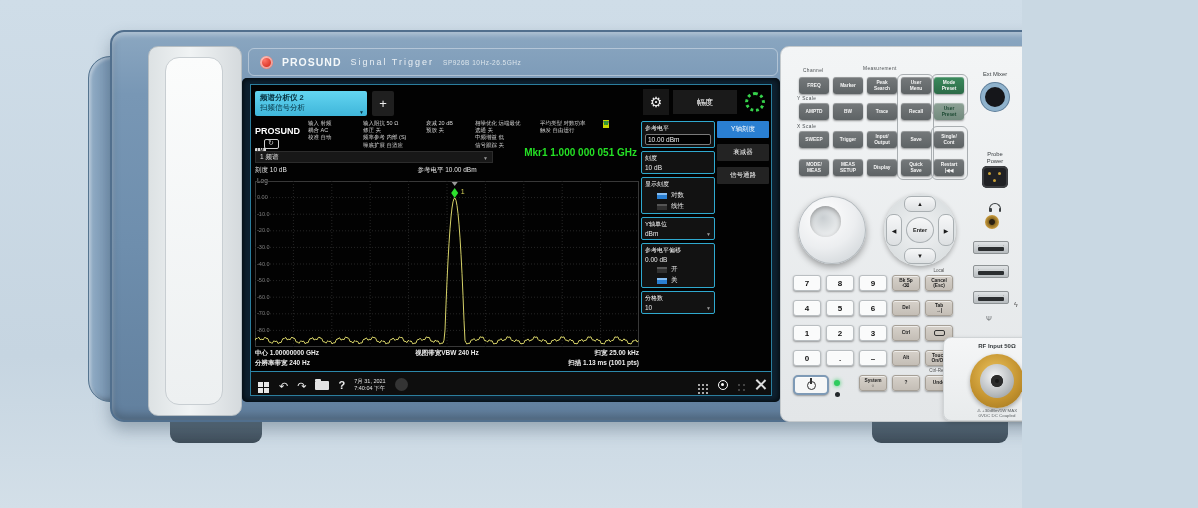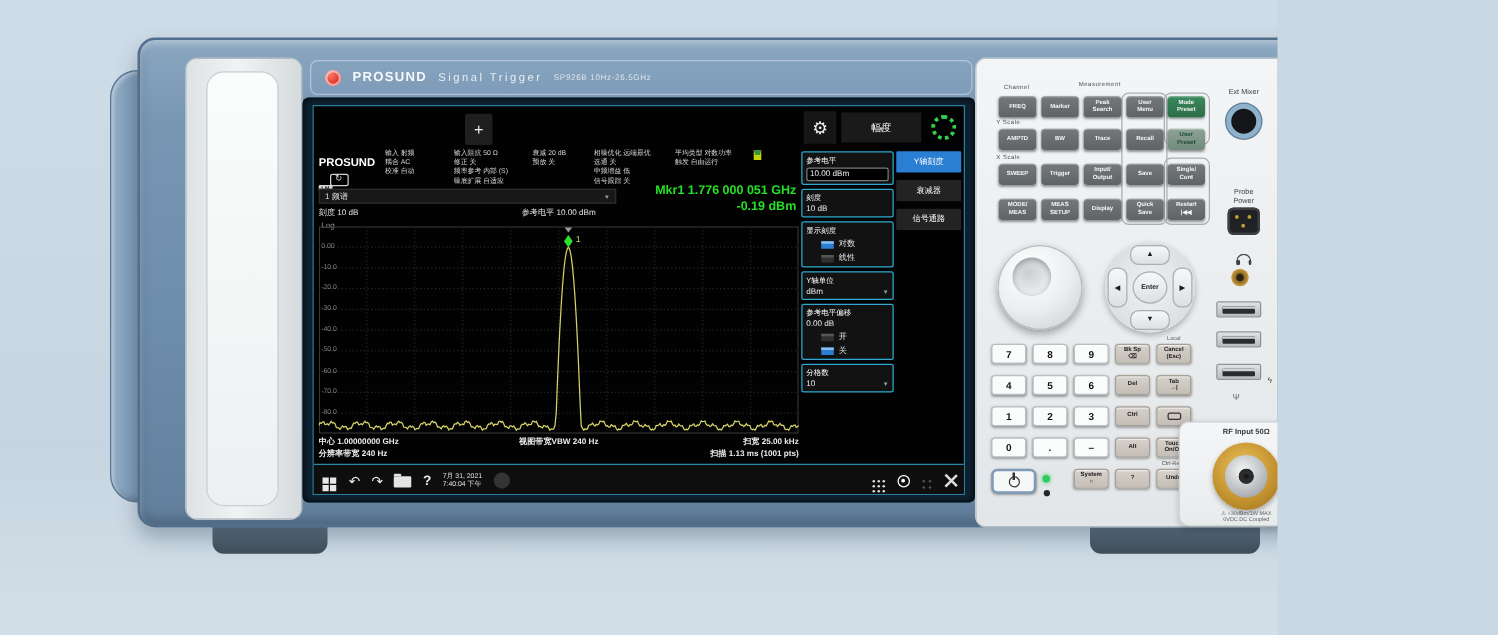--- a/index.html
+++ b/index.html
@@ -175,20 +175,25 @@
     <div class="brand-bar">
       <span class="logo-dot"></span>
       <span class="brand-name">PROSUND</span>
       <span class="brand-title">Signal  Trigger</span>
       <span class="brand-model">SP926B  10Hz-26.5GHz</span>
     </div>
 
     <div class="bezel"></div>
     <div class="screen">
 
+      <div class="s-tab">
+        <span class="l1">频谱分析仪 2</span>
+        <span class="l2">扫频信号分析</span>
+        <span class="caret s-tab-caret"></span>
+      </div>
       <div class="s-addtab">+</div>
 
       <div class="set-row">
         <div class="brand-col">
           <span class="sb-name">PROSUND</span>
           <span class="mon"></span>
           <span class="lm-badge">LM</span>
         </div>
 
         <span id="set-cols" style="position:static;display:flex;gap:3px">
@@ -240,22 +245,21 @@
             <span style="color: rgb(73, 229, 73);">N</span>
             <span style="color: rgb(47, 154, 47);">N</span>
             <span style="color: rgb(47, 154, 47);">N</span>
             <span style="color: rgb(47, 154, 47);">N</span>
             <span style="color: rgb(47, 154, 47);">N</span>
             <span style="color: rgb(47, 154, 47);">N</span>
           </div>
         </div>
 
       <div class="marker-ro">
-        <div>Mkr1  1.776 000 051 GHz</div>
-        <div>-0.19 dBm</div>
+        <div>Mkr1  1.000 000 051 GHz</div>
       </div>
 
       <div class="view-sel">
         <span style="position:static">1 频谱</span>
         <span class="caret" style="position:static"></span>
       </div>
 
       <div class="scale-row">
         <span class="scale-label">刻度 10 dB</span>
         <span class="ref-label">参考电平 10.00 dBm</span>

